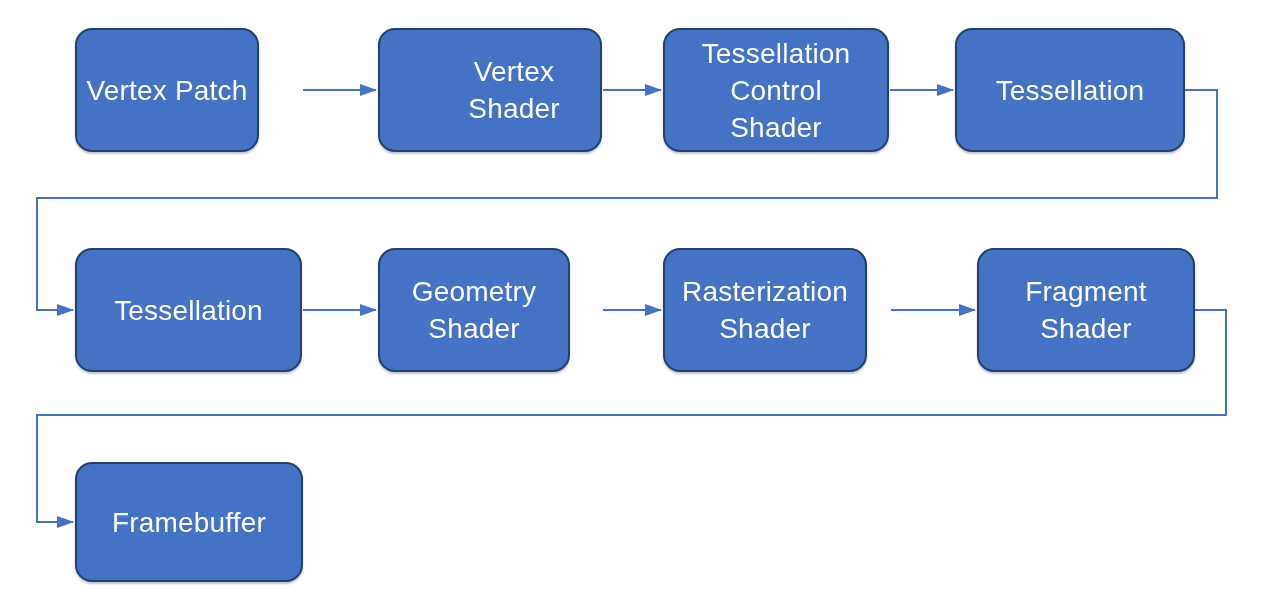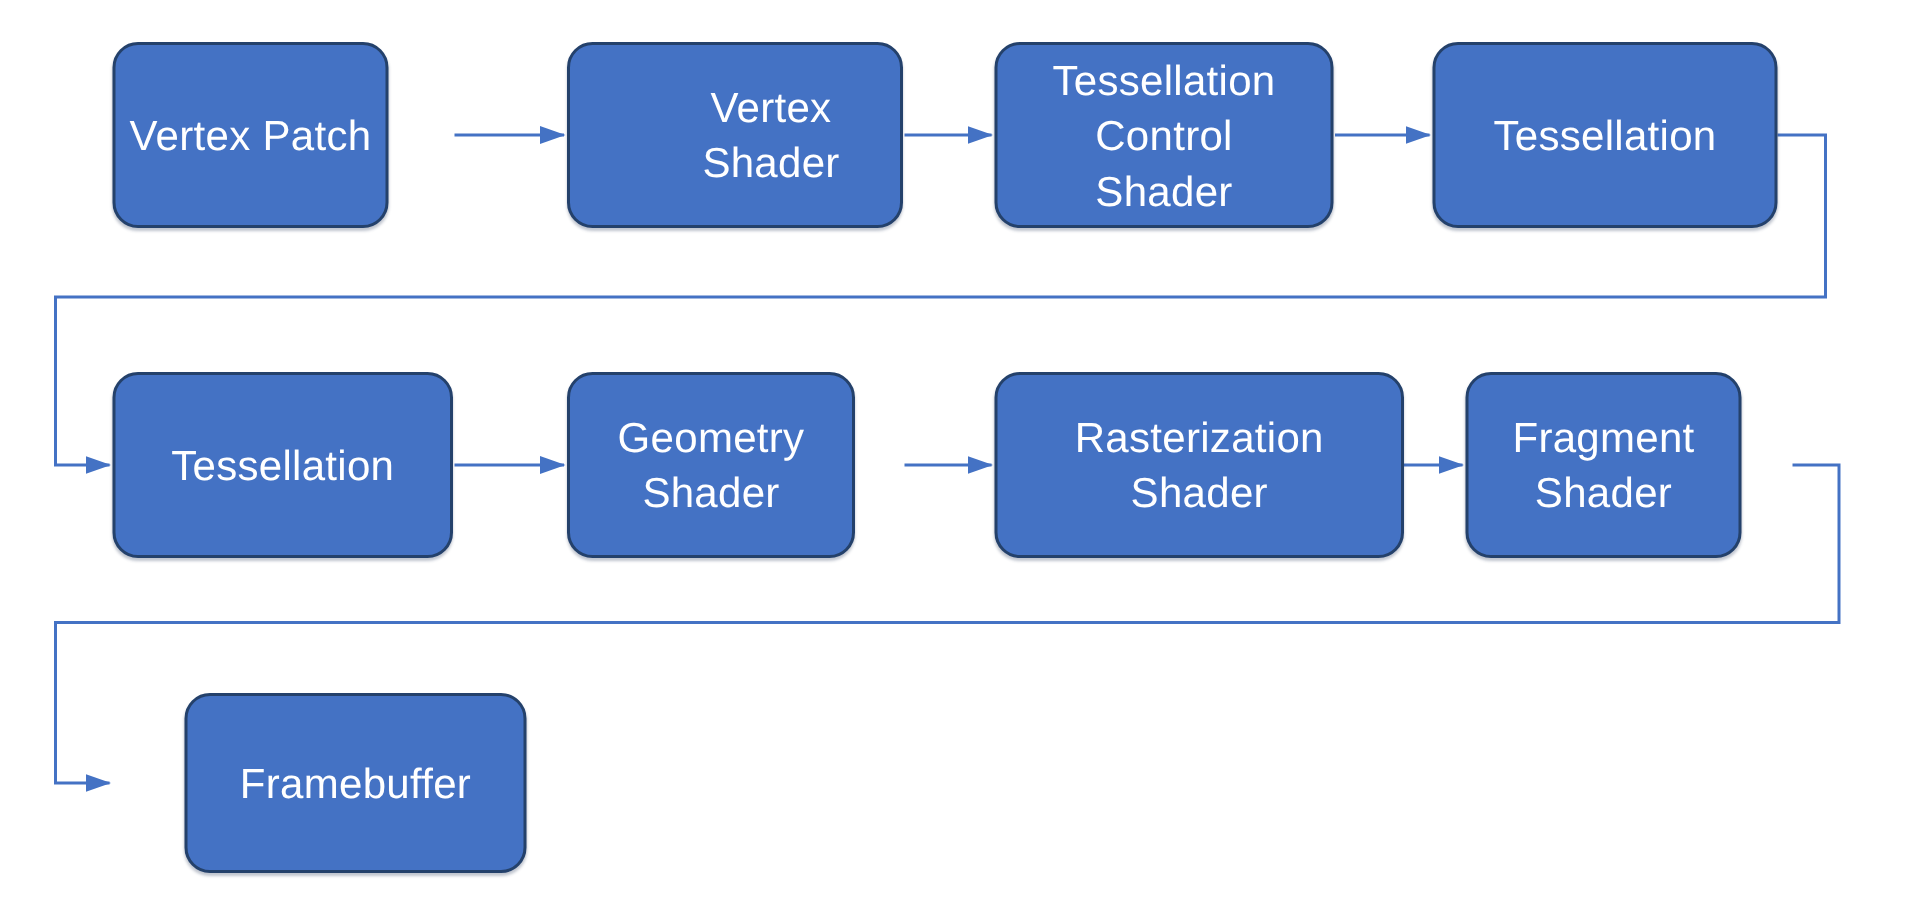--- a/index.html
+++ b/index.html
@@ -86,24 +86,24 @@
     <div class="node" style="left: 955px; top: 28px; width: 230px; height: 124px;">
       <div class="node-label">Tessellation</div>
     </div>
     <div class="node" style="left: 75px; top: 248px; width: 227px; height: 124px;">
       <div class="node-label">Tessellation</div>
     </div>
     <div class="node" style="left: 378px; top: 248px; width: 192px; height: 124px;">
       <div class="node-label">Geometry
 Shader</div>
     </div>
-    <div class="node" style="left: 663px; top: 248px; width: 273px; height: 124px;">
+    <div class="node" style="left: 663px; top: 248px; width: 204px; height: 124px;">
       <div class="node-label">Rasterization
 Shader</div>
     </div>
-    <div class="node" style="left: 977px; top: 248px; width: 184px; height: 124px;">
+    <div class="node" style="left: 977px; top: 248px; width: 218px; height: 124px;">
       <div class="node-label">Fragment
 Shader</div>
     </div>
-    <div class="node" style="left: 75px; top: 462px; width: 228px; height: 120px; margin-left: 48px;">
+    <div class="node" style="left: 75px; top: 462px; width: 228px; height: 120px;">
       <div class="node-label">Framebuffer</div>
     </div>
   </div>
 
 </body></html>

